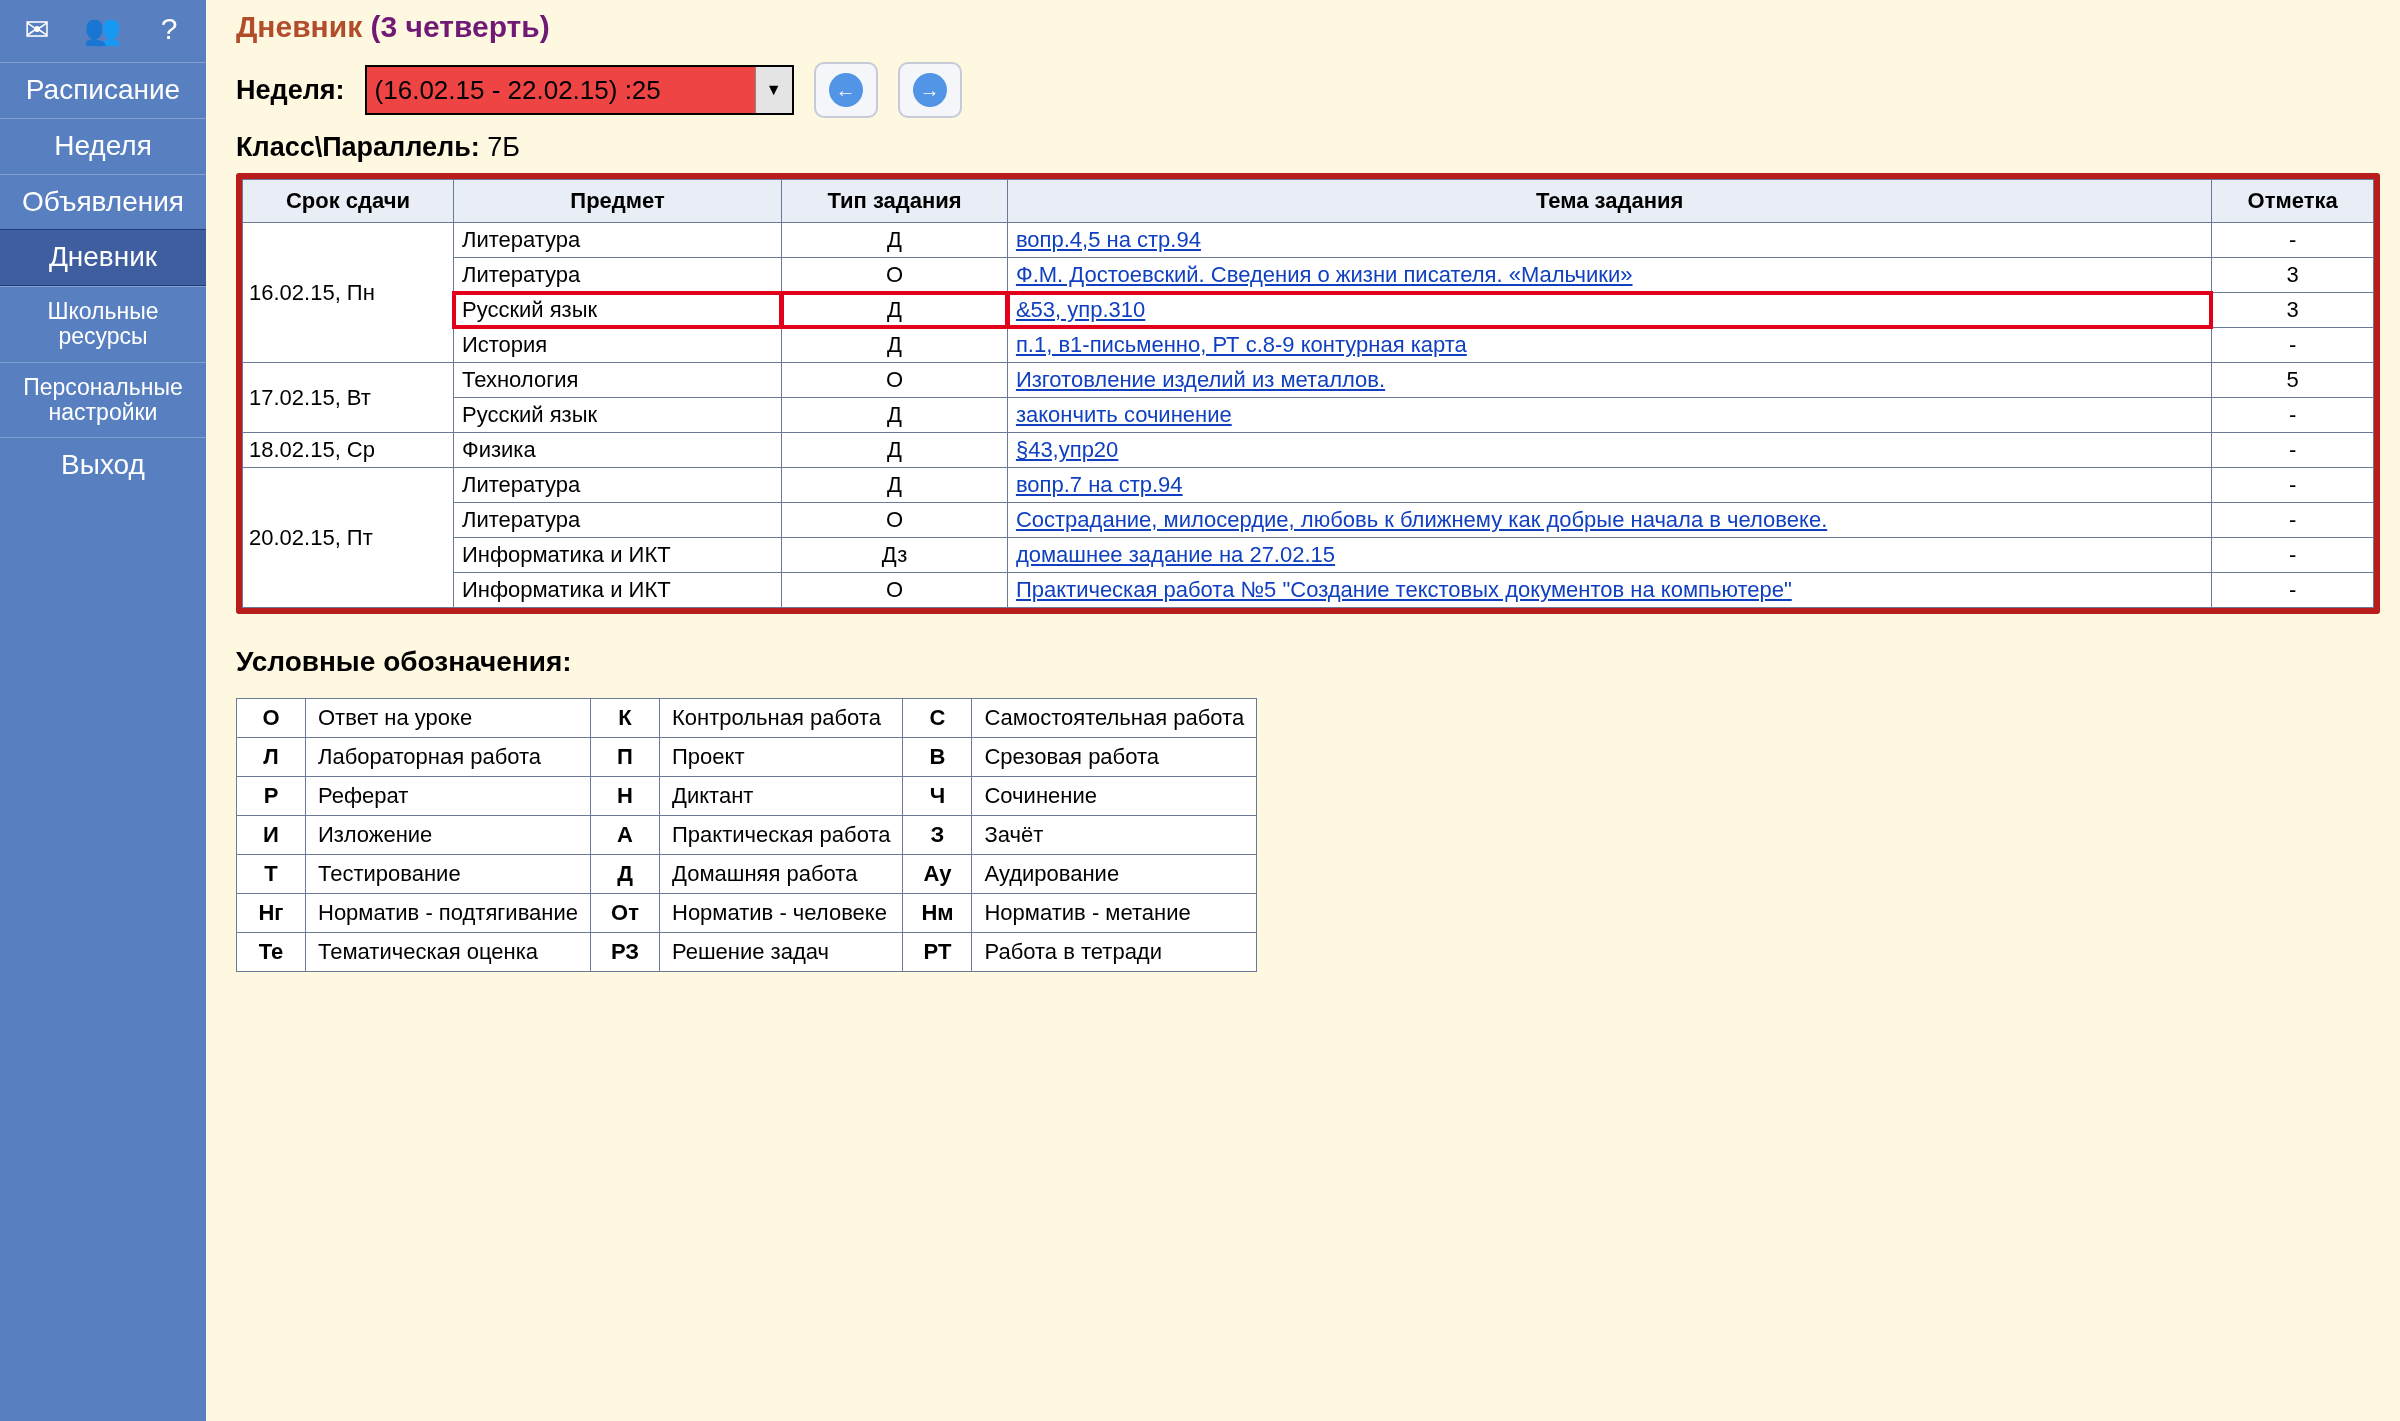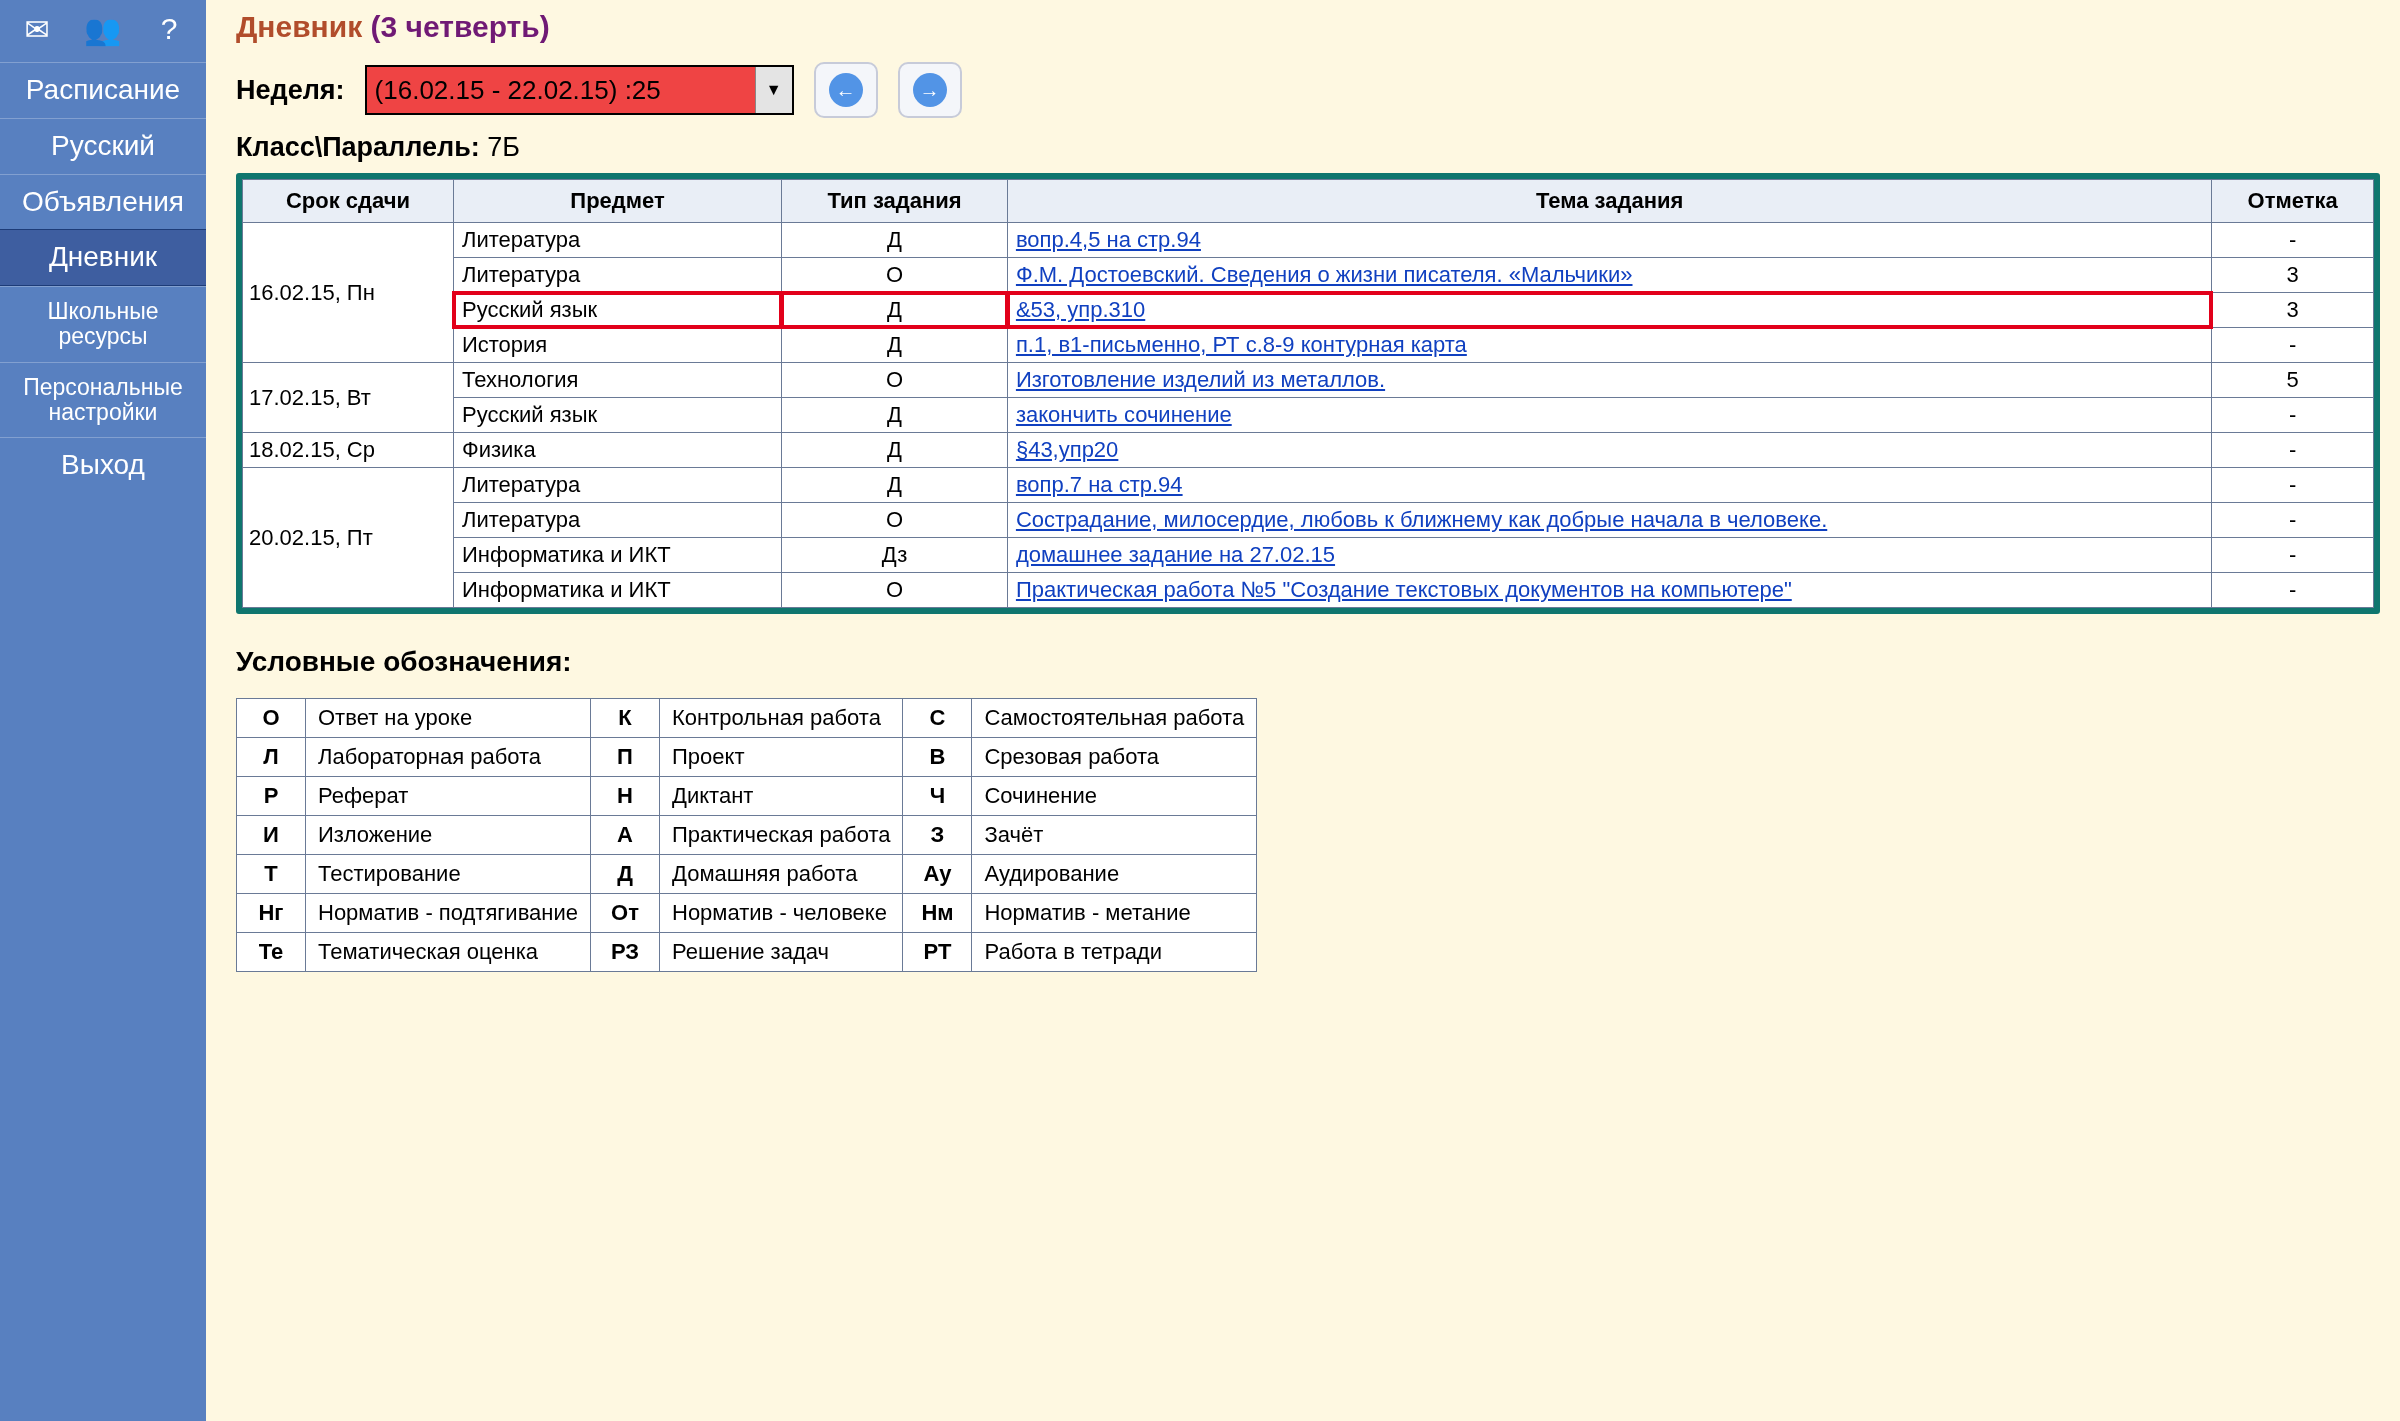--- a/index.html
+++ b/index.html
@@ -83,21 +83,21 @@
   .nav-btn .arrow{
     width:34px;height:34px;border-radius:50%;
     background:#5294e6;color:#fff;font-weight:bold;
     display:flex;align-items:center;justify-content:center;
     font-size:20px;
   }
   .class-line{font-weight:bold;font-size:27px;margin-bottom:10px;}
   .class-line .val{font-weight:normal;}
   
   .diary-wrap{
-    border:6px solid #0f766e;
+    border:6px solid #b91c1c;
     border-radius:3px;
   }
   table.diary{
     width:100%;
     border-collapse:collapse;
     background:#fff;
     font-size:22px;
   }
   table.diary th{
     background:#e9eef6;
@@ -136,21 +136,21 @@
 <body>
 
 <div class="sidebar">
   <div class="top-icons">
     <span class="ico">✉</span>
     <span class="ico">👥</span>
     <span class="ico">?</span>
   </div>
   <div id="nav-list">
       <div class="nav-item">Расписание</div>
-      <div class="nav-item">Русский</div>
+      <div class="nav-item">Неделя</div>
       <div class="nav-item">Объявления</div>
       <div class="nav-item active">Дневник</div>
       <div class="nav-item sm">Школьные ресурсы</div>
       <div class="nav-item sm">Персональные настройки</div>
       <div class="nav-item">Выход</div>
     </div>
 </div>
 
 <div class="content">
   <h1 class="page-title">

